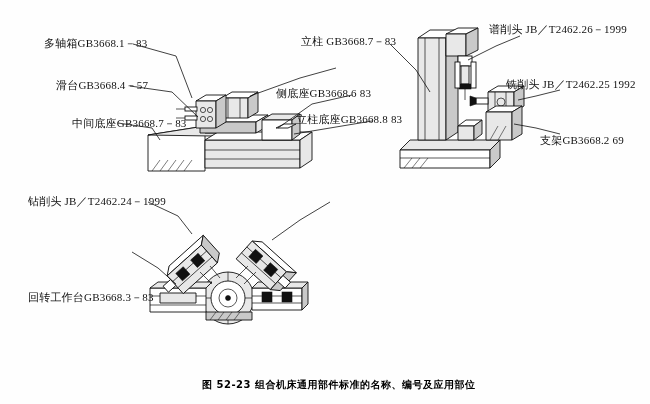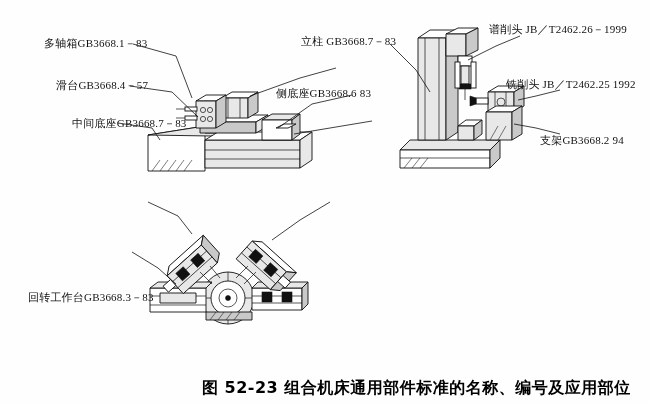--- a/index.html
+++ b/index.html
@@ -18,21 +18,21 @@
   .label {
     position: absolute;
     font-size: 11px;
     color: #111;
     white-space: nowrap;
     letter-spacing: 0.2px;
     font-family: Liberation Serif, serif;
   }
   .caption {
     position: absolute;
-    font-size: 16px;
+    font-size: 10px;
     font-weight: bold;
     color: #000;
     white-space: nowrap;
     letter-spacing: 0.5px;
     text-align: center;
   }
   svg.art {
     position: absolute;
     left: 0;
     top: 0;
@@ -243,23 +243,25 @@
       <path d="M132 252 L158 268 L176 284"></path>
       <path d="M330 202 L300 220 L272 240"></path>
     </g>
 
   </svg>
 
   <div class="label" style="left:44px; top:36px;">多轴箱GB3668.1－83</div>
   <div class="label" style="left:56px; top:78px;">滑台GB3668.4－57</div>
   <div class="label" style="left:26px; top:116px;margin-left:46px;">中间底座GB3668.7－83</div>
   <div class="label" style="left:276px; top:86px;text-align:center;">侧底座GB3668.6    83</div>
+  <div class="label" style="left:296px; top:112px;">立柱底座GB3668.8    83</div>
 
   <div class="label" style="left:301px; top:34px;">立柱 GB3668.7－83</div>
   <div class="label" style="left:489px; top:22px;">谱削头 JB／T2462.26－1999</div>
   <div class="label" style="left:506px; top:77px;">铣削头 JB／T2462.25    1992</div>
-  <div class="label" style="left:540px; top:133px;">支架GB3668.2    94</div>
-
+  <div class="label" style="left:540px; top:133px;">支架GB3668.2    69</div>
+
+  <div class="label" style="left:28px; top:194px;">钻削头 JB／T2462.24－1999</div>
   <div class="label" style="left:28px; top:243px;margin-top:47px;">回转工作台GB3668.3－83</div>
 
   <div class="caption" style="left:202px; top:378px;">图 52-23   组合机床通用部件标准的名称、编号及应用部位</div>
 
 </div>
 
 </body></html>

